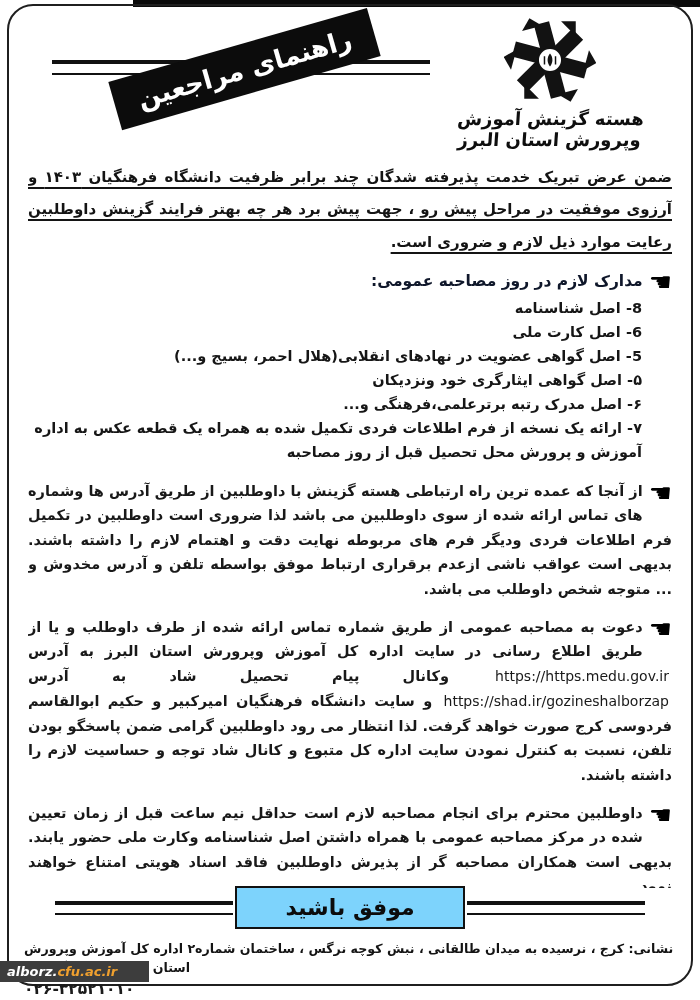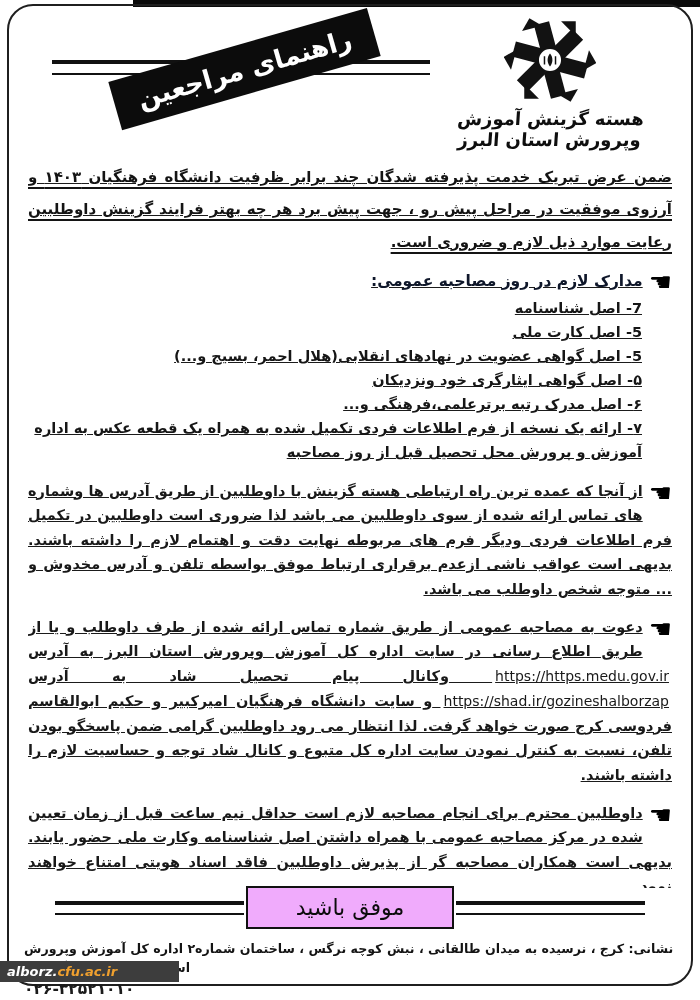--- a/index.html
+++ b/index.html
@@ -25,21 +25,21 @@
     padding:10px 24px; letter-spacing:1px; direction:rtl; white-space:nowrap;
   }
   .logo-wrap { position:absolute; top:14px; right:20px; width:260px; text-align:center; }
   .emblem { display:block; margin:0 auto; }
   .org-name {
     margin-top:2px; font-size:18px; font-weight:700; color:#0e0e0e;
     direction:rtl; transform:skewX(-4deg); letter-spacing:-0.5px;
   }
 
   
-  .content { position:absolute; top:161px; left:28px; right:28px; bottom:112px; direction:rtl; overflow:hidden;text-decoration:underline; }
+  .content { position:absolute; top:161px; left:28px; right:28px; bottom:112px; direction:rtl; overflow:hidden; }
   .intro {
     margin:0 0 10px 0; font-size:15px; font-weight:700; color:#141414;
     line-height:2.15; text-align:justify; text-decoration:underline;
     text-underline-offset:5px; text-decoration-thickness:1.5px;
   }
   .para {
     margin:0 0 13px 0; font-size:14.5px; font-weight:700; line-height:1.7;
     text-align:justify; color:#191919;
   }
   .sec-title { font-size:15.5px; font-weight:700; color:#0f172a; }
@@ -48,29 +48,29 @@
   .doc-list li { font-size:14.5px; font-weight:700; line-height:1.66; color:#161616; }
   .url {
     direction:ltr; unicode-bidi:isolate; font-weight:400; font-size:14px;
     letter-spacing:0; padding:0 3px; white-space:nowrap;
   }
 
   
   .closing-row { position:absolute; left:55px; right:55px; top:886px; display:flex; align-items:center; }
   .closing-line { flex:1; height:8px; border-top:4px solid #111; border-bottom:2px solid #111; }
   .closing-box {
-    border:2px solid #111; background:#f0abfc; margin:0 2px; padding:7px 48px;
-    font-size:22px; font-weight:400; direction:rtl; white-space:nowrap; color:#0c0c0c;
+    border:2px solid #111; background:#7dd3fc; margin:0 2px; padding:7px 48px;
+    font-size:22px; font-weight:700; direction:rtl; white-space:nowrap; color:#0c0c0c;
   }
   .footer { position:absolute; left:24px; right:24px; top:940px; text-align:left; direction:rtl; }
   .address { font-size:12.6px; font-weight:700; color:#141414; line-height:1.5; }
   .phone { font-size:15.5px; font-weight:700; direction:ltr; unicode-bidi:isolate; margin-top:2px; letter-spacing:1px; }
 
   .watermark {
-    position:absolute; left:0; top:961px; width:179px; height:21px; box-sizing:border-box;
+    position:absolute; left:0; top:961px; width:149px; height:21px; box-sizing:border-box;
     background:#3d3d3d; padding-left:7px; line-height:21px;
     font-style:italic; font-weight:700; font-size:13px; color:#ffffff;
   }
   .watermark .accent { color:#f0a02e; }
 </style>
 </head>
 <body>
 
 <div class="page">
   <div class="top-strip"></div>
@@ -117,22 +117,22 @@
   <div class="content">
 
     <p class="intro">ضمن عرض تبریک خدمت پذیرفته شدگان چند برابر ظرفیت دانشگاه فرهنگیان ۱۴۰۳ و آرزوی موفقیت در مراحل پیش رو ، جهت پیش برد هر چه بهتر فرایند گزینش داوطلبین رعایت موارد ذیل لازم و ضروری است.</p>
 
     <div class="section">
       <p class="para" style="margin-bottom:0;">
         <span class="hand">☚</span>
         <span class="sec-title">مدارک لازم در روز مصاحبه عمومی:</span>
       </p>
       <ul class="doc-list">
-        <li>7- اصل شناسنامه</li>
-        <li>5- اصل کارت ملی</li>
+        <li>8- اصل شناسنامه</li>
+        <li>6- اصل کارت ملی</li>
         <li>5- اصل گواهی عضویت در نهادهای انقلابی(هلال احمر، بسیج و...)</li>
         <li>۵- اصل گواهی ایثارگری خود ونزدیکان</li>
         <li>۶- اصل مدرک رتبه برترعلمی،فرهنگی و...</li>
         <li>۷- ارائه یک نسخه از فرم اطلاعات فردی تکمیل شده به همراه یک قطعه عکس به اداره آموزش و پرورش محل تحصیل قبل از روز مصاحبه</li>
       </ul>
     </div>
 
     <p class="para">
       <span class="hand">☚</span>
       <span>از آنجا که عمده ترین راه ارتباطی هسته گزینش با داوطلبین از طریق آدرس ها وشماره های تماس ارائه شده از سوی داوطلبین می باشد لذا ضروری است داوطلبین در تکمیل فرم اطلاعات فردی ودیگر فرم های مربوطه نهایت دقت و اهتمام لازم را داشته باشند. بدیهی است عواقب ناشی ازعدم برقراری ارتباط موفق بواسطه تلفن و آدرس مخدوش و ... متوجه شخص داوطلب می باشد.</span>

